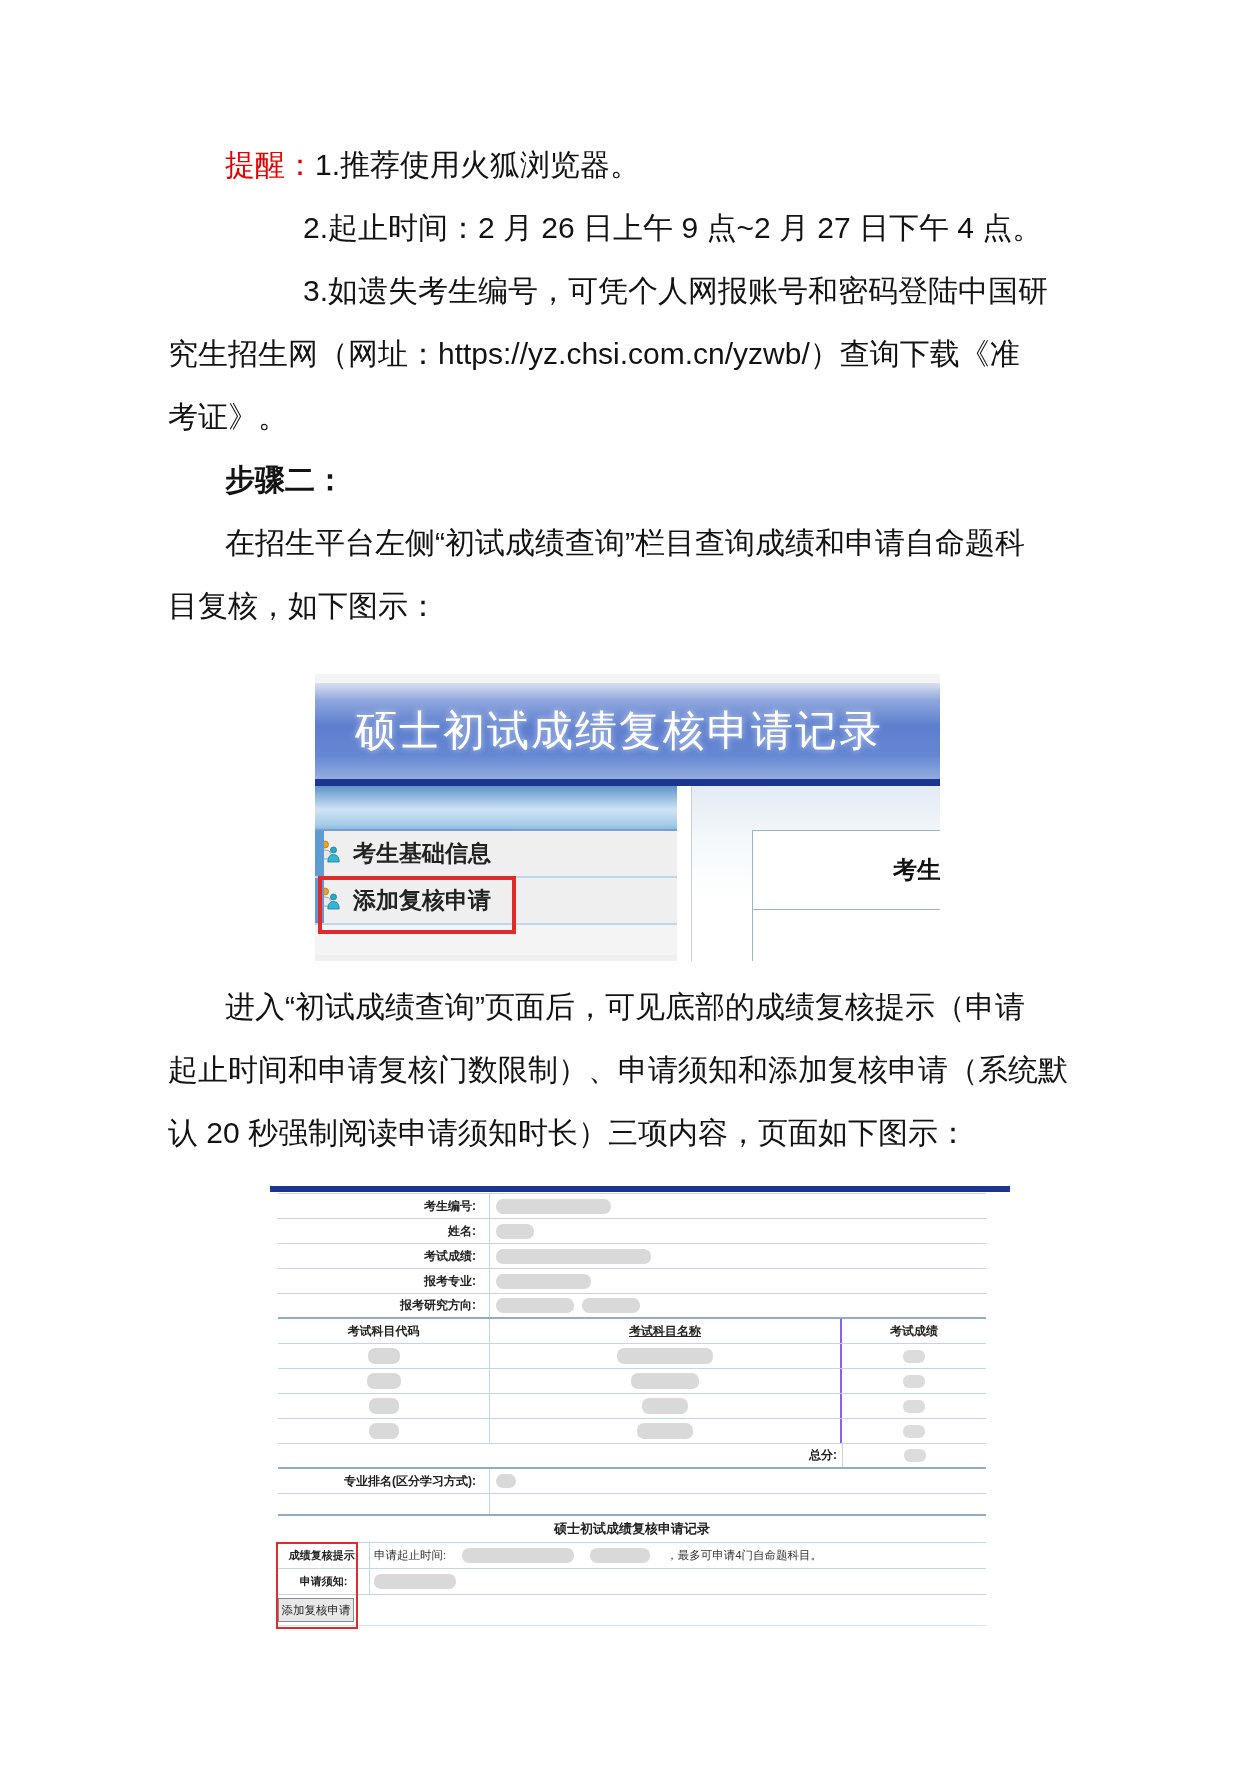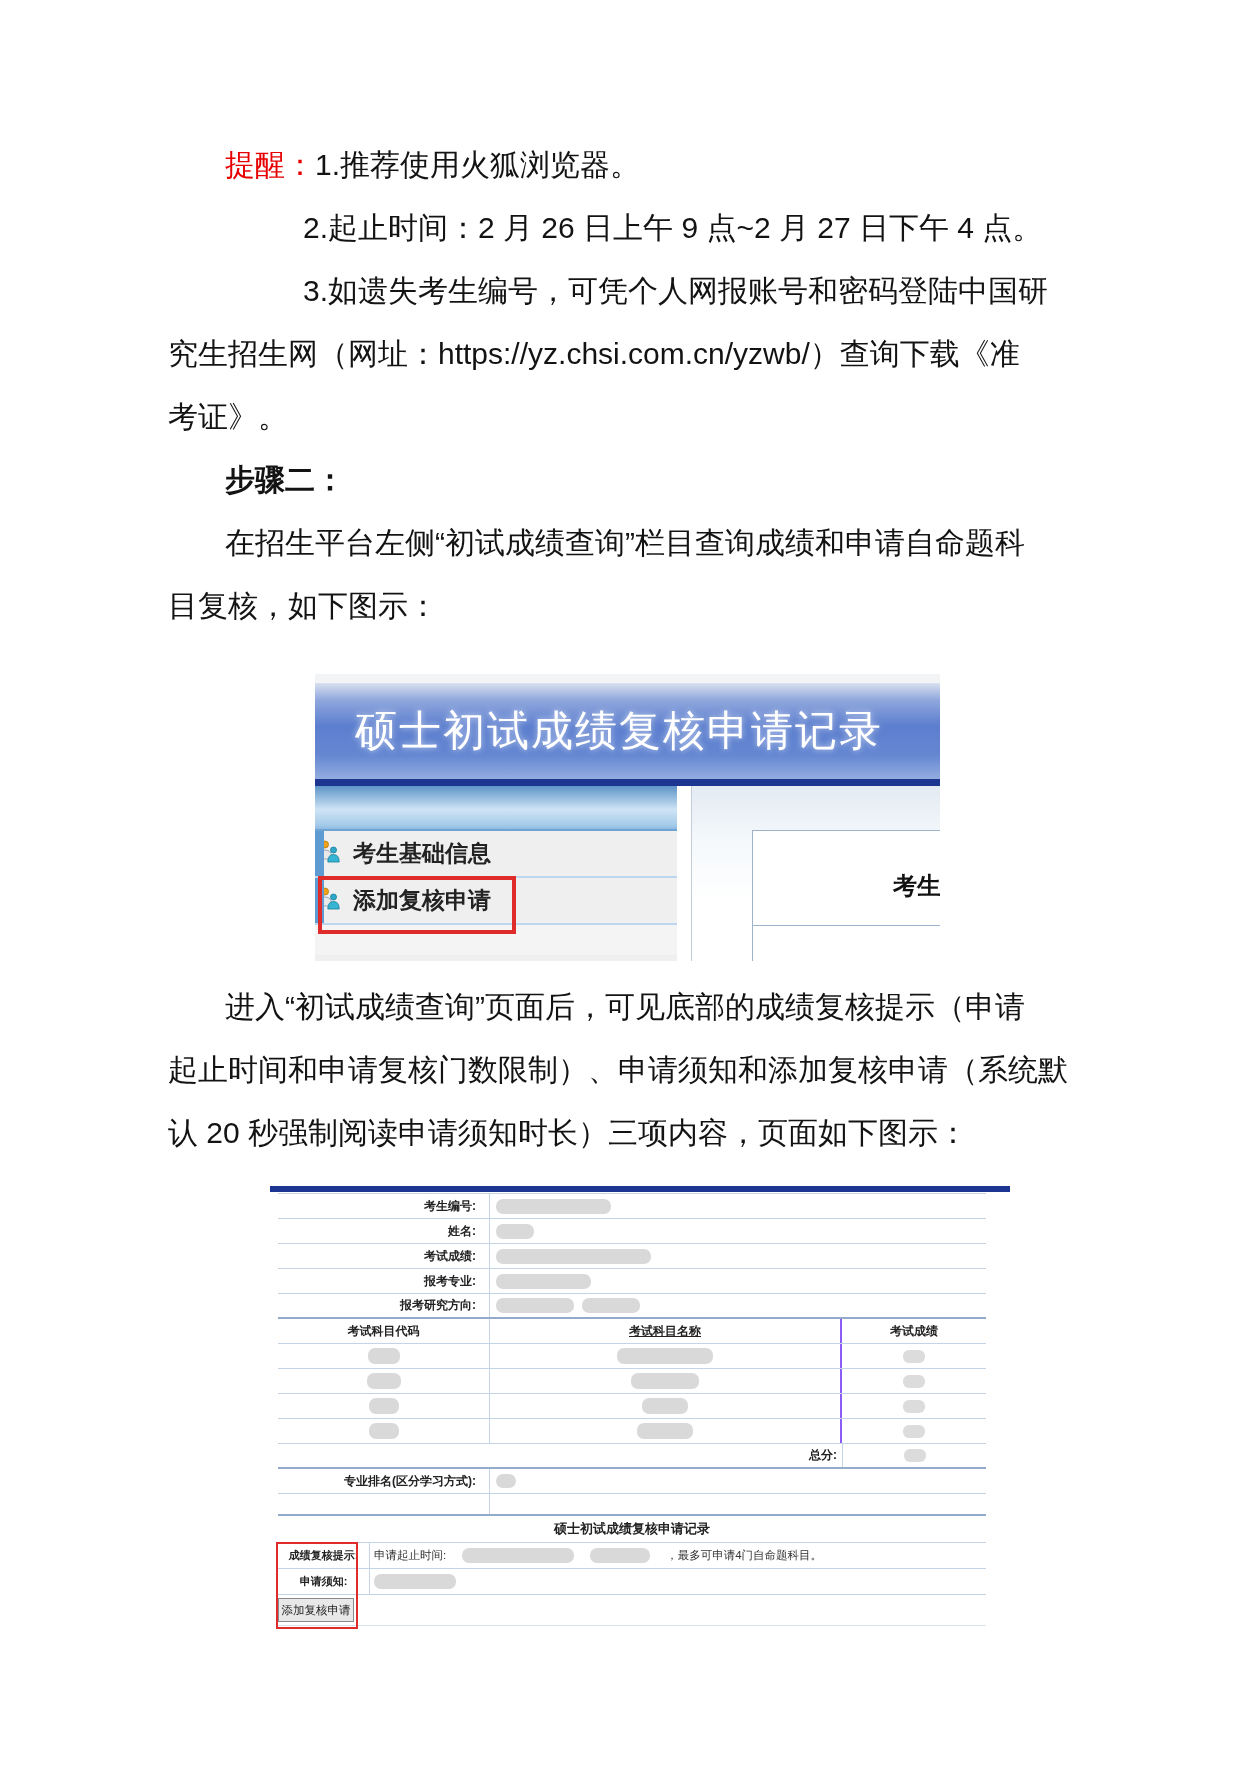--- a/index.html
+++ b/index.html
@@ -25,21 +25,21 @@
   .s1-sidebar { width:362px; background:#efefef; position:relative; }
   .s1-band { height:45px; background:linear-gradient(180deg,#5d94c8 0%,#cfe4f5 55%,#a6cbe9 90%,#8fbce2 100%); border-bottom:2px solid #6ea3d4; }
   .menu-item { position:relative; height:47px; display:flex; align-items:center; gap:11px; border-bottom:2px solid #bdd7ee; background:#efefef; cursor:pointer;font-weight:bold; }
   .menu-accent { position:absolute; left:0; top:0; bottom:0; width:9px; background:#5e9bd2; }
   .menu-label { font-size:23px; color:#222; white-space:nowrap; }
   .s1-sidefoot { height:30px; background:#f4f4f4; }
   .s1-redrect { position:absolute; left:3px; top:90px; width:198px; height:58px; border:4px solid #e02b2b; z-index:5; pointer-events:none; }
   .s1-gap { width:14px; background:#ffffff; }
   .s1-panel { flex:1; position:relative; overflow:hidden; border-left:1px solid #c6cdd6; background:linear-gradient(180deg,#e3eaf2 0%,#f4f8fb 30%,#ffffff 65%); }
   .s1-box { position:absolute; left:60px; top:44px; right:-40px; bottom:-10px; border:1px solid #9cb3cb; background:#fff; }
-  .s1-box-row1 { height:79px; border-bottom:1px solid #9cb3cb; display:flex; align-items:center;margin-top:16px; }
+  .s1-box-row1 { height:79px; border-bottom:1px solid #9cb3cb; display:flex; align-items:center; }
   .s1-box-label { margin-left:140px; font-weight:bold; font-size:24px; color:#111; white-space:nowrap; }
   .s1-box-row2 { height:77px; border-bottom:1px solid #9cb3cb; }
 
   
   .s2 { position:relative; width:740px; margin:22px 0 0 102px; }
   .s2-navy { height:6px; background:#1c3590; }
   .s2-table { position:relative; width:708px; margin:1px 0 0 8px; border-top:1px solid #c3d4e6; border-bottom:1px solid #d7e2ee; background:#fff; font-size:12px; color:#222; }
   .r { display:flex; align-items:stretch; border-bottom:1px solid #c3d4e6; }
   .r.bb2 { border-bottom:2px solid #93abca; }
   .h25 { height:25px; } .h22 { height:22px; } .h26 { height:26px; } .h27 { height:27px; } .h30 { height:30px; }

